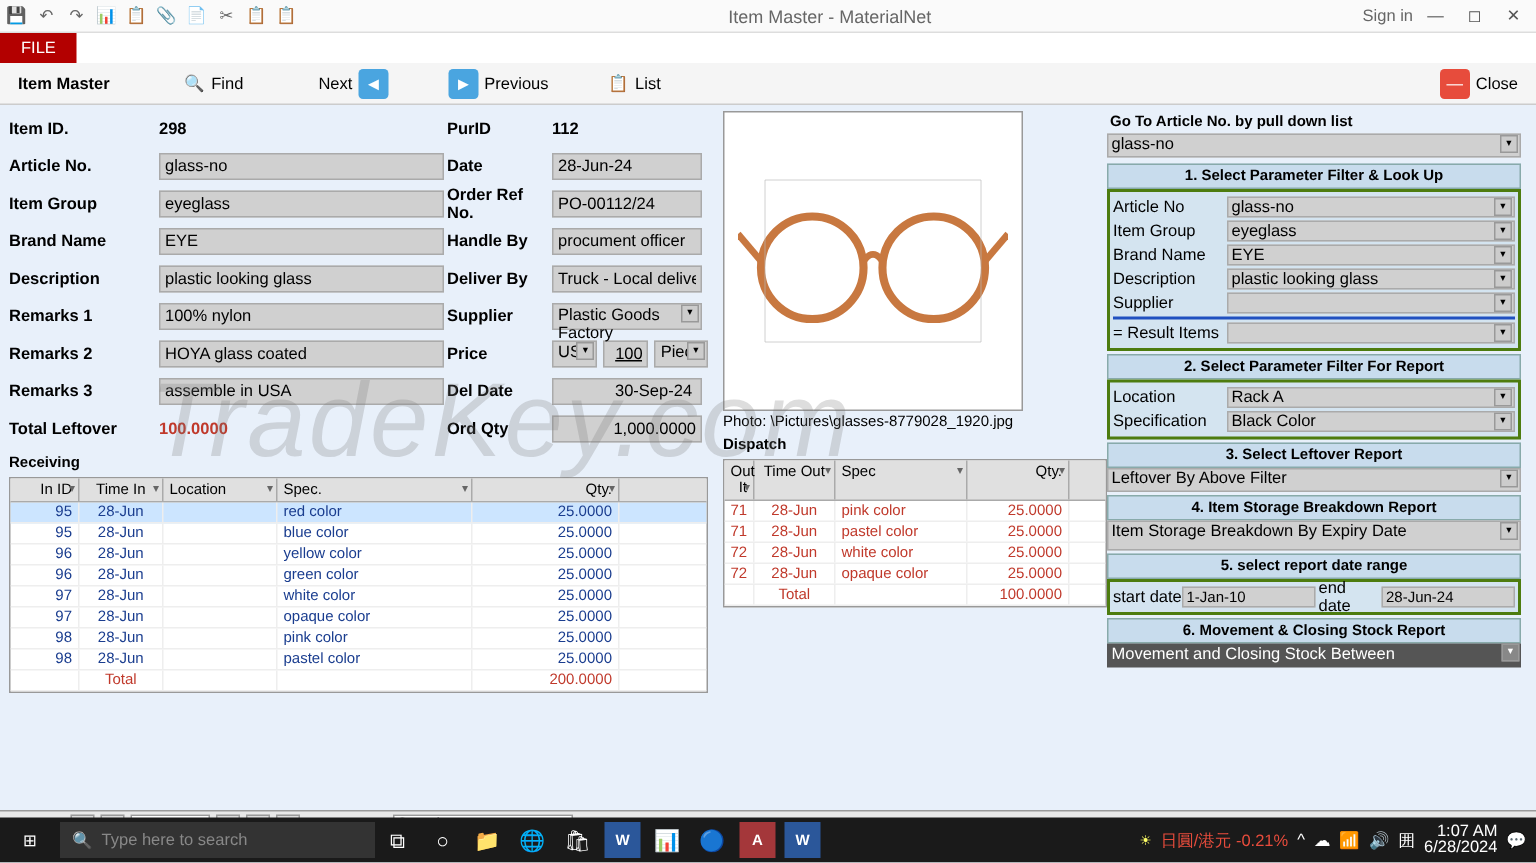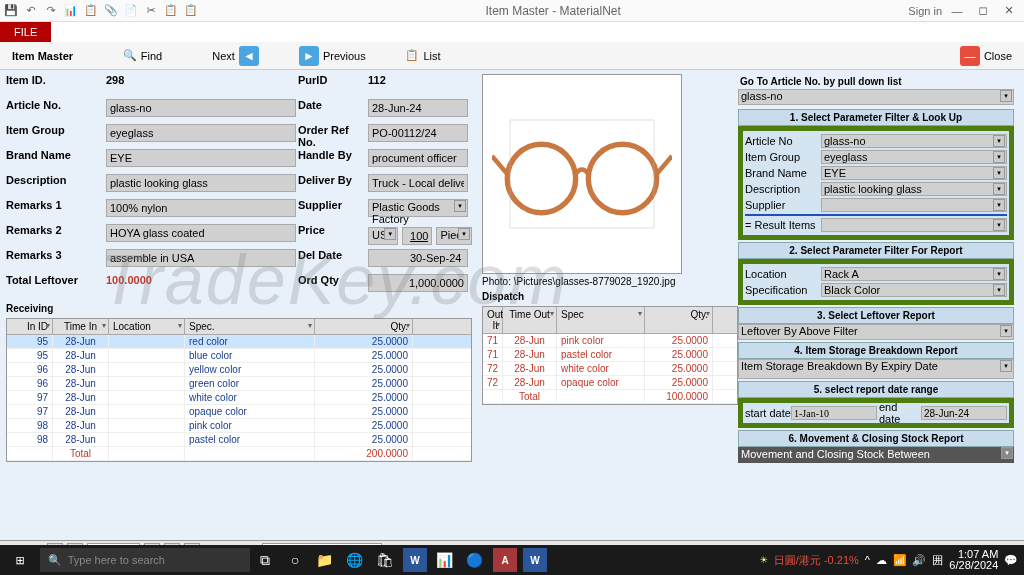--- a/index.html
+++ b/index.html
@@ -13,21 +13,21 @@
 .file-tab{height:20px;background:#fff}
 .file-btn{background:#b30000;color:#fff;padding:2px 14px;height:20px;display:inline-block;font-size:11px;line-height:16px}
 .toolbar{height:28px;background:#f5f5f5;border-bottom:1px solid #ccc;display:flex;align-items:center;padding:0 6px;gap:4px}
 .tool-item{display:flex;align-items:center;gap:4px;padding:2px 6px;cursor:pointer}
 .btn-icon{width:20px;height:20px;background:#4aa5e0;border-radius:3px;display:flex;align-items:center;justify-content:center;color:#fff;font-size:12px}
 .close-btn{width:20px;height:20px;background:#e74c3c;border-radius:3px;display:flex;align-items:center;justify-content:center;color:#fff}
 .main-area{display:flex;height:470px;background:#e8f0fa}
 .left-pane{width:478px;padding:4px 6px}
 .right-pane{width:260px;padding:4px 0 4px 4px}
 .side-pane{width:280px;padding:4px 4px 4px 0}
-.field-row{display:flex;height:24px;margin-bottom:1px}
+.field-row{display:flex;align-items:center;height:24px;margin-bottom:1px}
 .field-label{width:100px;font-weight:bold;font-size:11px}
 .field-input{background:#d0d0d0;border:1px solid #aaa;padding:1px 3px;height:18px;font-size:11px;flex:1;max-width:190px}
 .field-group{display:flex;gap:4px;align-items:center}
 .col2-label{width:70px;font-weight:bold;font-size:11px}
 .red-text{color:#c0392b;font-weight:bold}
 .section-header{font-weight:bold;padding:4px 0;font-size:10px}
 .grid{border:1px solid #999;background:#fff;width:100%}
 .grid-header{display:flex;background:#e0e0e0;border-bottom:1px solid #aaa}
 .grid-header div{padding:2px 4px;border-right:1px solid #aaa;font-size:10px;position:relative}
 .grid-header div::after{content:"▾";position:absolute;right:2px;font-size:8px;color:#666}
@@ -43,21 +43,21 @@
 .c-loc{width:76px}
 .c-spec{width:130px}
 .c-qty{width:98px;text-align:right}
 .c-outid{width:20px;text-align:right}
 .c-timeout{width:54px;text-align:center}
 .c-spec2{width:88px}
 .c-qty2{width:68px;text-align:right}
 .photo-box{width:200px;height:200px;border:1px solid #999;background:#fff;margin-bottom:2px;display:flex;align-items:center;justify-content:center;position:relative;overflow:hidden}
 .glasses-svg{width:180px;height:120px}
 .photo-path{font-size:10px;white-space:nowrap}
-.side-box{border:5px solid #4d7c0f;background:#d4e4f0;margin-bottom:2px;padding:2px}
+.side-box{border:2px solid #4d7c0f;background:#d4e4f0;margin-bottom:2px;padding:2px}
 .side-header{background:#c8dced;padding:2px;font-weight:bold;font-size:10px;text-align:center;border:1px solid #8aa}
 .side-row{display:flex;align-items:center;height:16px;font-size:10px}
 .side-label{width:76px}
 .side-input{flex:1;background:#d0d0d0;border:1px solid #aaa;height:14px;font-size:10px;padding:0 2px;position:relative}
 .dropdown-arrow{position:absolute;right:1px;top:0;width:12px;height:12px;background:#ccc;border:1px solid #999;font-size:7px;text-align:center;line-height:10px}
 .watermark{position:absolute;top:240px;left:100px;font-size:70px;color:rgba(120,120,120,0.25);font-weight:300;pointer-events:none;z-index:100;font-style:italic;letter-spacing:2px}
 .record-bar{height:18px;background:#e8e8e8;border-top:1px solid #999;display:flex;align-items:center;padding:0 4px;font-size:10px;gap:4px}
 .nav-btn{width:16px;height:14px;background:#ddd;border:1px solid #999;text-align:center;line-height:12px;font-size:8px;cursor:pointer}
 .form-view-bar{height:16px;background:#b30000;color:#fff;display:flex;justify-content:space-between;align-items:center;padding:0 6px;font-size:10px}
 .taskbar{height:30px;background:#1a1a1a;display:flex;align-items:center;padding:0;position:absolute;bottom:0;width:1024px}
@@ -406,21 +406,21 @@
 
     <div style="height:2px"></div>
     <div class="side-header">4. Item Storage Breakdown Report</div>
     <div class="side-input" style="height:20px;position:relative"><span>Item Storage Breakdown By Expiry Date</span><span class="dropdown-arrow">▾</span></div>
 
     <div style="height:2px"></div>
     <div class="side-header">5. select report date range</div>
     <div class="side-box">
         <div class="side-row">
       <span style="width:46px">start date</span>
-      <input class="side-input" style="width: 48px; font-family: Liberation Serif, serif;" value="1-Jan-10">
+      <input class="side-input" style="width: 48px;" value="1-Jan-10">
       <span style="width:44px;padding-left:2px">end date</span>
       <input class="side-input" style="width: 50px;" value="28-Jun-24">
     </div>
       </div>
 
     <div class="side-header">6. Movement &amp; Closing Stock Report</div>
     <div style="background:#555;color:#fff;height:16px;padding:1px 3px;font-size:10px;position:relative"><span>Movement and Closing Stock Between</span><span class="dropdown-arrow" style="background:#888">▾</span></div>
   </div>
 </div>
 

